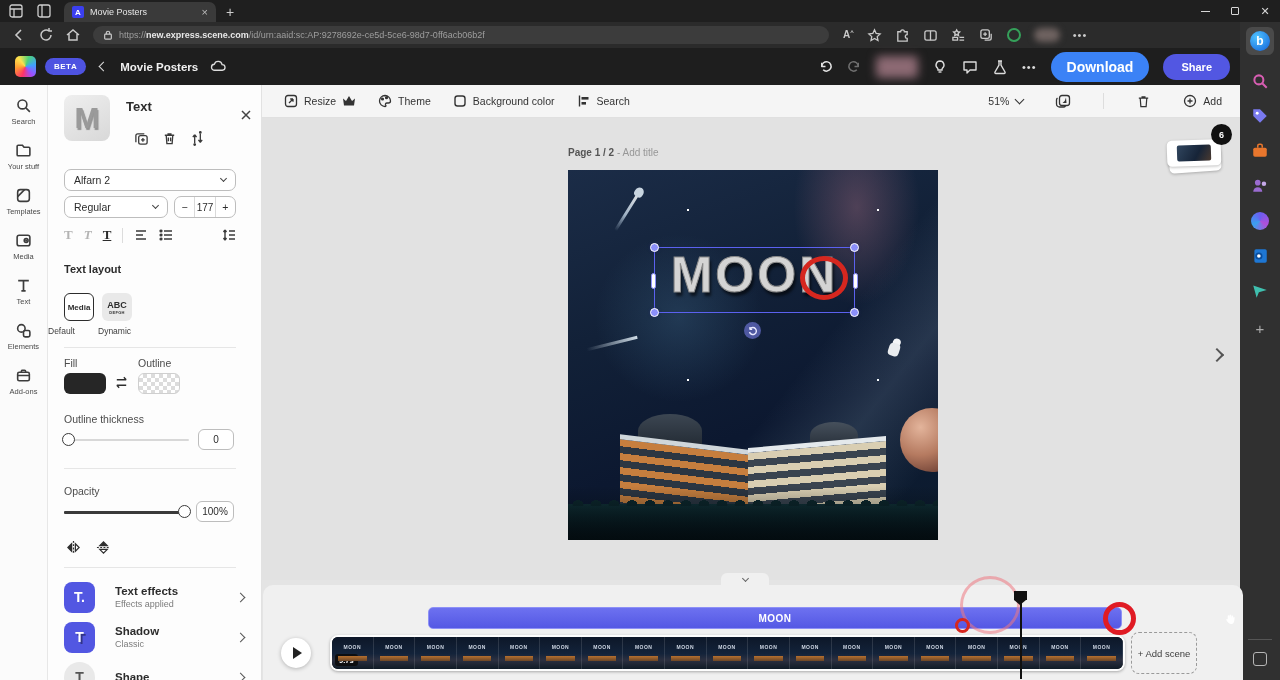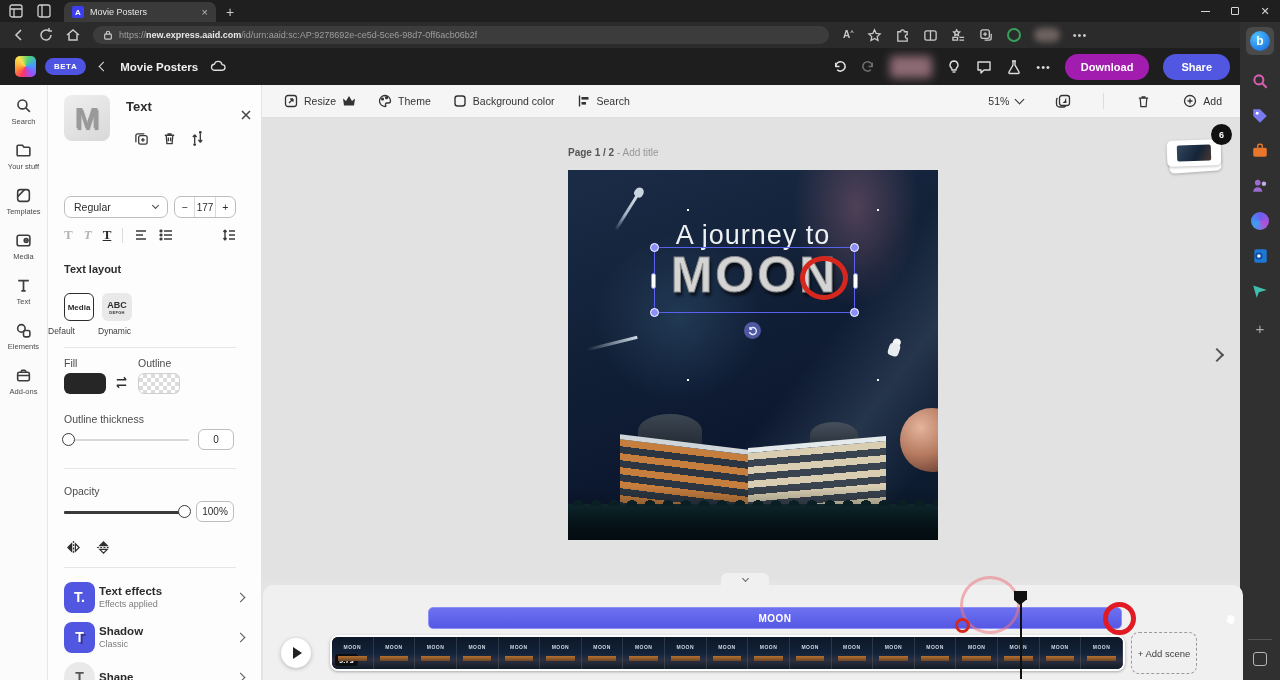--- a/index.html
+++ b/index.html
@@ -49,21 +49,21 @@
   .chev.left { transform:rotate(135deg); } .chev.right { transform:rotate(-45deg); }
   .chev.down { transform:rotate(45deg); margin-top:-3px; }
   .backchev { color:#ddd; margin-left:14px; }
   .doc-title { color:#f0f0f0; font-size:11.5px; font-weight:bold; margin-left:13px; }
   .cloud-ic { width:17px; height:17px; color:#ddd; margin-left:12px; }
   .xh-right { margin-left:auto; display:flex; align-items:center; gap:14px; margin-right:10px; }
   .undoic { width:15px; height:15px; color:#e3e3e3; }
   .undoic.dim { color:#6f6f6f; }
   .blurbox { width:42px; height:22px; border-radius:4px; background:#8d6a74; filter:blur(5px); }
   .hd-ic { width:16px; height:16px; color:#dcdcdc; }
-  .btn-dl { background:#a21caf; color:#fff; font-size:11px; font-weight:bold; padding:7px 16px; border-radius:15px; }
+  .btn-dl { background:#3b82f6; color:#fff; font-size:14px; font-weight:bold; padding:7px 16px; border-radius:15px; }
   .btn-share { background:#5257e2; color:#fff; font-size:11px; font-weight:bold; padding:7px 18px; border-radius:15px; }
 
   
   .edgebar { position:absolute; right:0; top:22px; width:40px; height:658px; background:#303030;
     display:flex; flex-direction:column; align-items:center; }
   .bing { margin-top:5px; width:28px; height:28px; background:#4a4a4a; border-radius:6px;
     display:flex; align-items:center; justify-content:center; }
   .bing-b { width:20px; height:20px; border-radius:50%; background:radial-gradient(circle at 35% 30%,#4fc3ff,#1160d8);
     color:#fff; font-size:12px; font-weight:bold; display:flex; align-items:center; justify-content:center; }
   .eb-ic { width:18px; height:18px; margin-top:17px; border-radius:4px; }
@@ -133,21 +133,21 @@
     background:#fff; font-size:10px; color:#2c2c2c; display:flex; align-items:center; justify-content:center; }
 
   .fliprow { position:absolute; left:18px; top:455px; display:flex; gap:15px; }
   .fliprow svg { width:15px; height:15px; color:#2e2e2e; }
 
   .fx-row { position:absolute; left:16px; width:180px; height:40px; display:flex; align-items:center; }
   .fx-ic { width:31px; height:31px; border-radius:8px; display:flex; align-items:center; justify-content:center;
     color:#fff; font-weight:bold; font-size:14px; flex:none; }
   .fx-ic.blue { background:#5257e2; }
   .fx-ic.gray { background:#e9e9e9; color:#555; }
-  .fx-txt { margin-left:4px; }
+  .fx-txt { margin-left:20px; }
   .fx-title { font-size:11.5px; font-weight:bold; color:#2c2c2c; }
   .fx-sub { font-size:9px; color:#7c7c7c; margin-top:2px; }
   .fx-chev { margin-left:auto; color:#555; }
 
   
   .ctoolbar { position:absolute; left:262px; top:85px; width:978px; height:33px; background:#f5f5f5;
     border-bottom:1px solid #e0e0e0; display:flex; }
   .ct-btn { display:flex; align-items:center; gap:6px; font-size:10.5px; color:#333; margin-left:22px; }
   .ct-btn svg { width:14px; height:14px; color:#333; }
   .crown { width:13px; height:13px; color:#1e463c; }
@@ -307,21 +307,21 @@
         <path d="M11 1v3h3" stroke-linejoin="round"></path>
       </svg>
     <svg class="nav-ic" viewBox="0 0 16 16" fill="none" stroke="currentColor" stroke-width="1.5">
         <path d="M2 8l6-5 6 5M4 7v6h8V7"></path>
       </svg>
     <div class="urlpill">
       <svg style="width:10px;height:10px;color:#c9c9c9;flex:none" viewBox="0 0 12 12" fill="none" stroke="currentColor" stroke-width="1.4">
           <rect x="2" y="5" width="8" height="6" rx="1"></rect>
           <path d="M4 5V3.5a2 2 0 0 1 4 0V5"></path>
         </svg>
-      <div class="urltext"><span>https://</span><b>new.express.aaid.com</b><span>/id/urn:aaid:sc:AP:9278692e-ce5d-5ce6-98d7-0ff6acb06b2f</span></div>
+      <div class="urltext"><span>https://</span><b>new.express.scene.com</b><span>/id/urn:aaid:sc:AP:9278692e-ce5d-5ce6-98d7-0ff6acb06b2f</span></div>
     </div>
     <div class="chrome-right">
       <span class="aa"><span>A</span><sup style="font-size:6px">^</sup></span>
       <svg class="cr-ic" viewBox="0 0 16 16" fill="none" stroke="currentColor" stroke-width="1.4">
           <path d="M8 2l1.8 3.8 4.2.5-3.1 2.9.8 4.1L8 11.2l-3.7 2.1.8-4.1L2 6.3l4.2-.5z"></path>
         </svg>
       <svg class="cr-ic" viewBox="0 0 16 16" fill="none" stroke="currentColor" stroke-width="1.4">
           <path d="M8 2a2 2 0 0 1 2 2h3v3a2 2 0 1 0 0 4v3H3V4h3a2 2 0 0 1 2-2z"></path>
         </svg>
       <svg class="cr-ic" viewBox="0 0 16 16" fill="none" stroke="currentColor" stroke-width="1.4">
@@ -481,20 +481,24 @@
               <circle cx="5" cy="14.5" r=".8" fill="currentColor"></circle>
               <circle cx="11" cy="1.5" r=".8" fill="currentColor"></circle>
             </svg>
         </div>
       </div>
       <svg class="p-close" viewBox="0 0 12 12" fill="none" stroke="currentColor" stroke-width="1.5">
           <path d="M2 2l8 8M10 2l-8 8"></path>
         </svg>
     </div>
 
+    <div class="sel fontsel">
+      <span>Alfarn 2</span>
+        <span class="chev down"></span>
+    </div>
     <div class="sel weightsel">
       <span>Regular</span>
         <span class="chev down"></span>
     </div>
     <div class="stepper">
       <div>−</div>
       <div class="mid">177</div>
       <div>+</div>
     </div>
 
@@ -658,21 +662,20 @@
         </div>
       <div class="planet"></div>
       <div class="building">
         <div class="dome1"></div>
           <div class="dome2"></div>
           <div class="face-l"></div>
           <div class="face-r"></div>
       </div>
       <div class="ground"></div>
       <div class="poster-fade"></div>
-      <div class="p-line1">A journey to</div>
       <div class="p-line2">MOON</div>
       <div class="red-ring ring-n"></div>
       <div class="selbox">
         <div class="handle" style="left:-5px;top:-5px"></div>
         <div class="handle" style="right:-5px;top:-5px"></div>
         <div class="handle" style="left:-5px;bottom:-5px"></div>
         <div class="handle" style="right:-5px;bottom:-5px"></div>
         <div class="hpill" style="left:-4px;top:25px"></div>
         <div class="hpill" style="right:-4px;top:25px"></div>
       </div>

